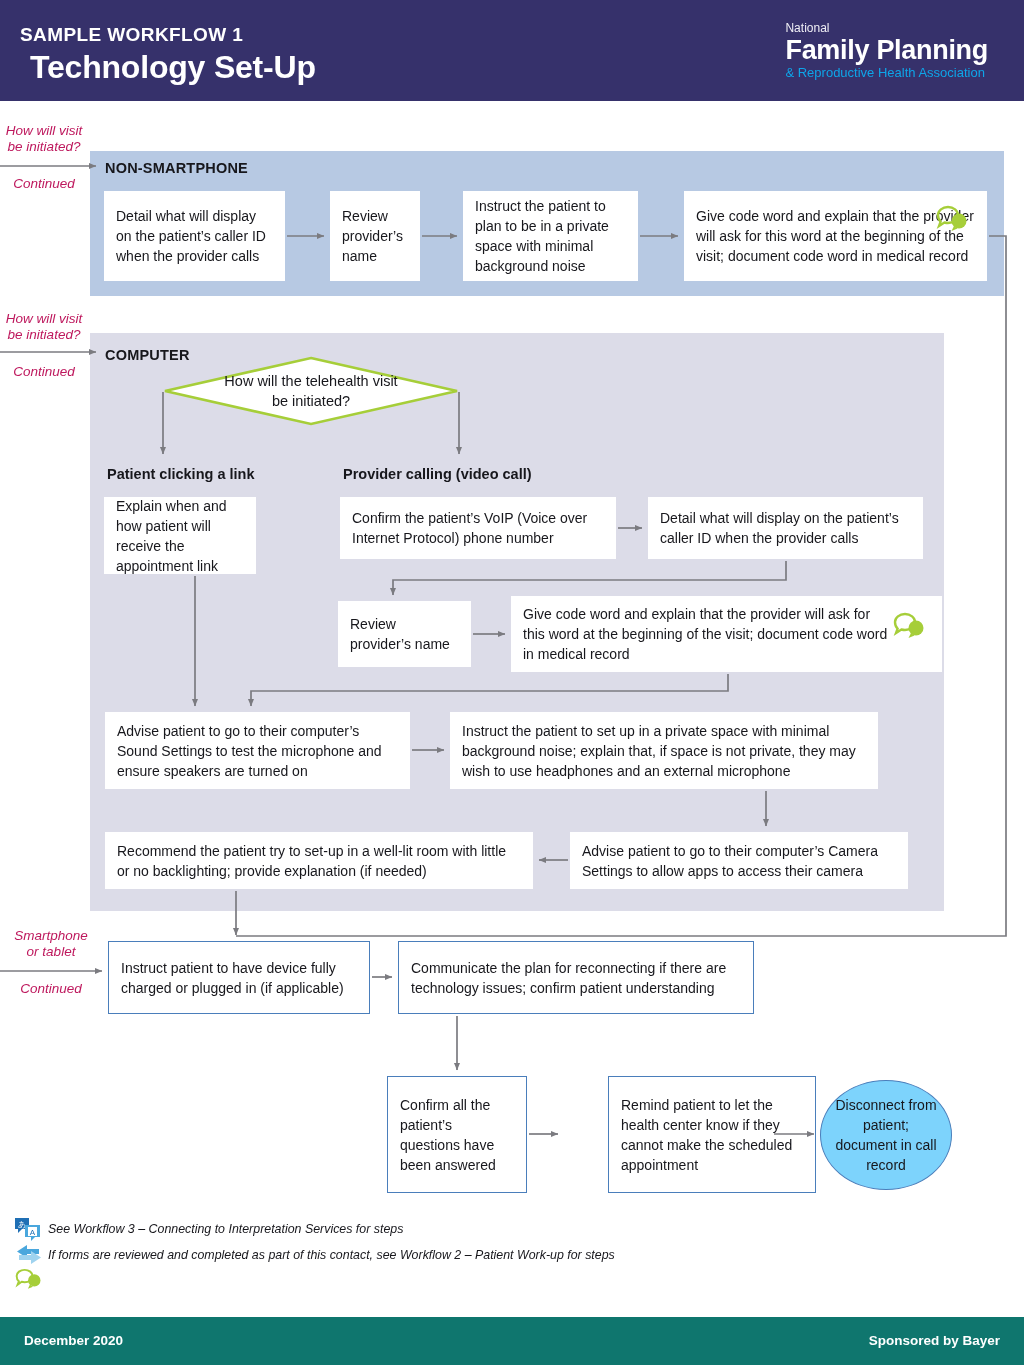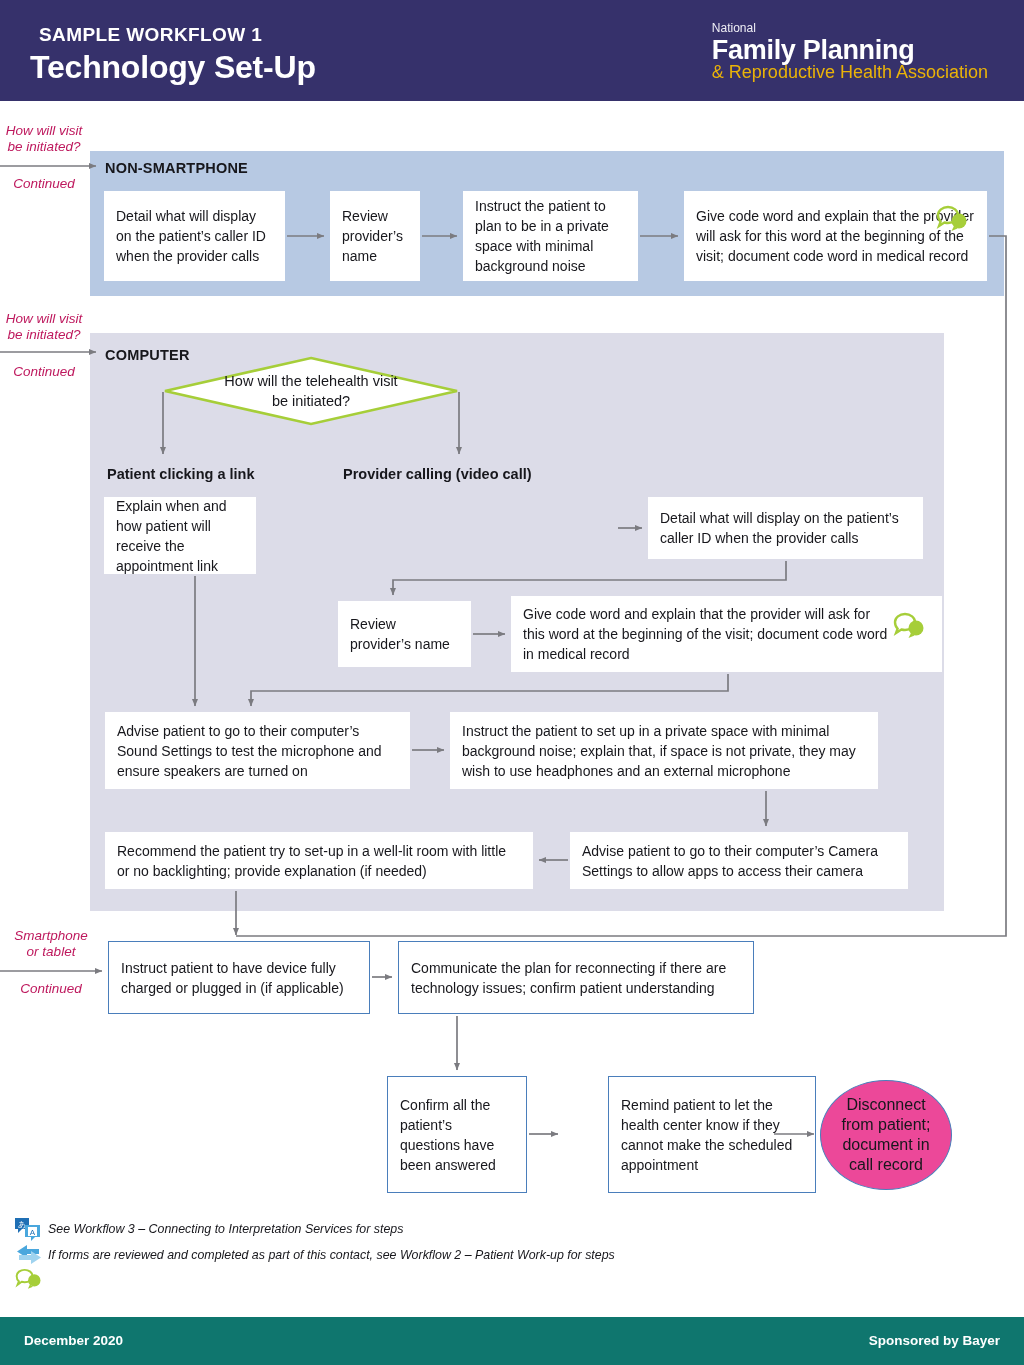--- a/index.html
+++ b/index.html
@@ -10,33 +10,33 @@
     overflow: hidden;
   }
   #page { position: relative; width: 1024px; height: 1365px; }
 
   
   .header {
     position: absolute; left: 0; top: 0; width: 1024px; height: 101px;
     background: #36316b;
   }
   .header .kicker {
-    position: absolute; left: 39px; top: 24px;
+    position: absolute; left: 20px; top: 24px;
     color: #ffffff; font-size: 19px; font-weight: bold;
     letter-spacing: .4px;
   }
   .header .title {
     position: absolute; left: 30px; top: 49px;
     color: #ffffff; font-size: 32px; font-weight: bold;
     letter-spacing: -.2px;
   }
   .logo { position: absolute; right: 36px; top: 22px; text-align: left; color:#fff; }
   .logo .l1 { font-size: 12px; line-height: 13px; color:#efeef5; }
   .logo .l2 { font-size: 27px; line-height: 30px; font-weight: bold; letter-spacing:-.3px; }
-  .logo .l3 { font-size: 18px; line-height: 15px; color:#eab308; }
+  .logo .l3 { font-size: 13px; line-height: 15px; color:#0ea5e9; }
 
   
   .band { position: absolute; }
   .band-nonsmart { left: 90px; top: 151px; width: 914px; height: 145px; background: #b7c9e3; }
   .band-computer { left: 90px; top: 333px; width: 854px; height: 578px; background: #dcdce8; }
 
   .band-label {
     position: absolute; font-size: 14.5px; font-weight: bold; color: #17171c;
     letter-spacing: .2px;
   }
@@ -50,22 +50,22 @@
   .box {
     position: absolute; background: #ffffff; border: 1px solid #d8d8de;
     color: #17171c; font-size: 14px; line-height: 20px;
     padding: 9px 12px; display: flex; align-items: center;
   }
   .box.plain { border: none; }
   .box.blue { border: 1.6px solid #4a7ebb; }
 
   .ellipse {
     position: absolute; border: 1.6px solid #4a7ebb; border-radius: 50%;
-    background: #ec4899; display: flex; align-items: center; justify-content: center;
-    text-align: center; font-size: 16px; line-height: 20px; color:#17171c;
+    background: #7dd3fc; display: flex; align-items: center; justify-content: center;
+    text-align: center; font-size: 14px; line-height: 20px; color:#17171c;
   }
 
   .diamond-wrap { position: absolute; }
   .diamond-wrap svg { position:absolute; left:0; top:0; }
   .diamond-text {
     position: absolute; left: 0; top: 0; width: 100%; height: 100%;
     display:flex; align-items:center; justify-content:center; text-align:center;
     font-size: 14.5px; line-height: 20px; color:#17171c;
   }
 
@@ -165,20 +165,23 @@
     </div>
   </div>
 
   <div class="sublabel" style="left:107px; top:466px;">Patient clicking a link</div>
   <div class="sublabel" style="left:343px; top:466px;">Provider calling (video call)</div>
 
   <div class="box plain" style="left:104px; top:497px; width:152px; height:77px;">
     <span>Explain when and how patient will receive the appointment link</span>
   </div>
 
+  <div class="box plain" style="left:340px; top:497px; width:276px; height:62px;">
+    <span>Confirm the patient’s VoIP (Voice over Internet Protocol) phone number</span>
+  </div>
 
   <div class="box plain" style="left:648px; top:497px; width:275px; height:62px;">
     <span>Detail what will display on the patient’s caller ID when the provider calls</span>
   </div>
 
   <div class="box plain" style="left:338px; top:601px; width:133px; height:66px;">
     <span>Review provider’s name</span>
   </div>
 
   <div class="box plain" style="left:511px; top:596px; width:431px; height:76px;">

